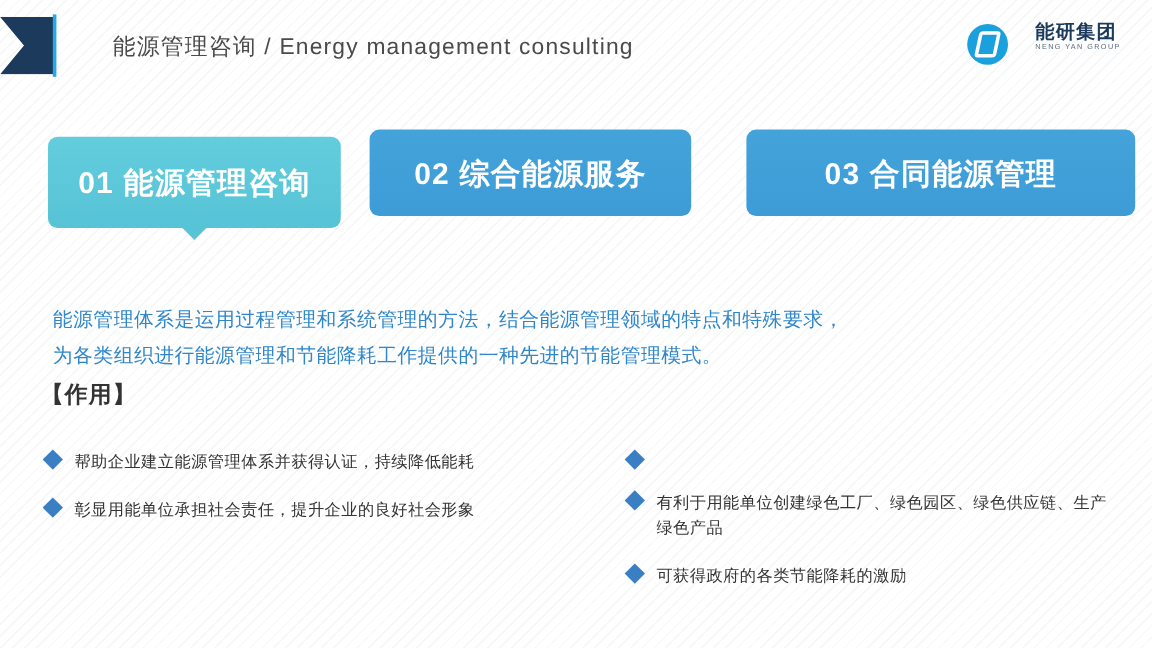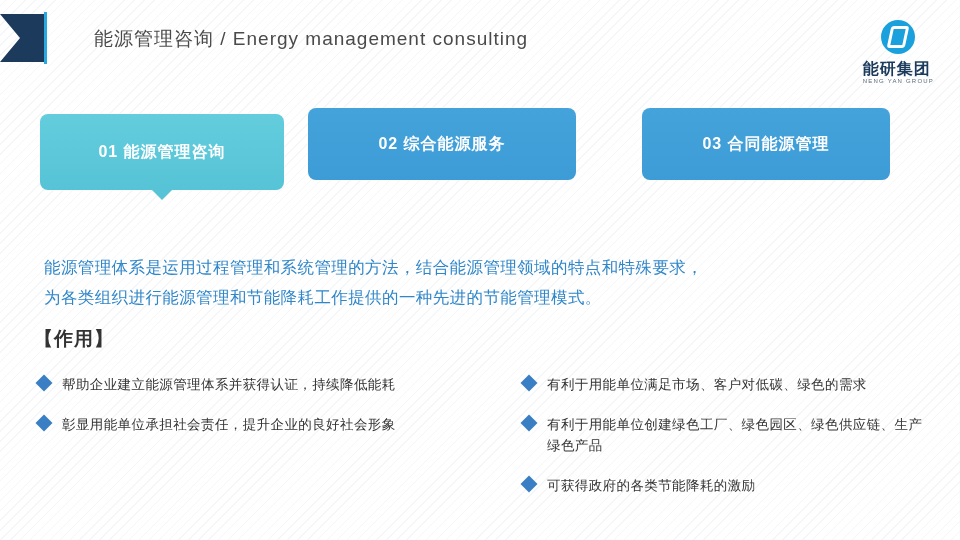--- a/index.html
+++ b/index.html
@@ -63,23 +63,22 @@
     white-space: nowrap;
     margin-left: 32px;
   }
 
   
   .logo {
     position: absolute;
     right: 26px;
     top: 20px;
     display: flex;
-    align-items: center;
-    gap: 7px;
-    flex-direction: column;
+    align-items: flex-start;
+    gap: 23px;
   }
   .logo-mark {
     width: 34px;
     height: 34px;
     border-radius: 50%;
     background: #1aa0dc;
     position: relative;
     flex: 0 0 auto;
   }
   .logo-mark::before {
@@ -121,21 +120,21 @@
   }
   .tab {
     position: absolute;
     top: 0;
     height: 72px;
     border-radius: 8px;
     color: #ffffff;
     display: flex;
     align-items: center;
     justify-content: center;
-    font-size: 16px;
+    font-size: 25px;
     font-weight: bold;
     letter-spacing: 1px;
     box-sizing: border-box;
   }
   .tab-0 {
     left: 0;
     width: 244px;
     top: 6px;
     height: 76px;
     background: linear-gradient(180deg, #63cddd 0%, #56c3d6 100%);
@@ -152,42 +151,41 @@
     border-right: 11px solid transparent;
     border-top: 11px solid #56c3d6;
   }
   .tab-1 {
     left: 268px;
     width: 268px;
     background: linear-gradient(180deg, #45a3db 0%, #3d9bd6 100%);
   }
   .tab-2 {
     left: 582px;
-    width: 248px;
+    width: 324px;
     background: linear-gradient(180deg, #45a3db 0%, #3d9bd6 100%);
-    margin-left: 20px;
   }
 
   
   .lead {
     position: absolute;
     left: 44px;
     top: 252px;
     width: 860px;
     font-size: 16.5px;
     line-height: 30px;
     color: #2f86c9;
     letter-spacing: 0.4px;
   }
 
   
   .section-heading {
     position: absolute;
     left: 34px;
-    top: 326px;
+    top: 316px;
     font-size: 19px;
     font-weight: bold;
     color: #333333;
     letter-spacing: 1px;
   }
 
   
   .bullets {
     position: absolute;
     left: 38px;
@@ -264,21 +262,20 @@
       </div>
       <div class="bullet-item">
         <span class="bullet-marker"></span>
         <span class="bullet-text">彰显用能单位承担社会责任，提升企业的良好社会形象</span>
       </div>
     </div>
 
     <div class="bullet-col right">
       <div class="bullet-item">
         <span class="bullet-marker"></span>
-        <span class="bullet-text">有利于用能单位满足市场、客户对低碳、绿色的需求</span>
       </div>
       <div class="bullet-item">
         <span class="bullet-marker"></span>
         <span class="bullet-text">有利于用能单位创建绿色工厂、绿色园区、绿色供应链、生产绿色产品</span>
       </div>
       <div class="bullet-item">
         <span class="bullet-marker"></span>
         <span class="bullet-text">可获得政府的各类节能降耗的激励</span>
       </div>
     </div>

